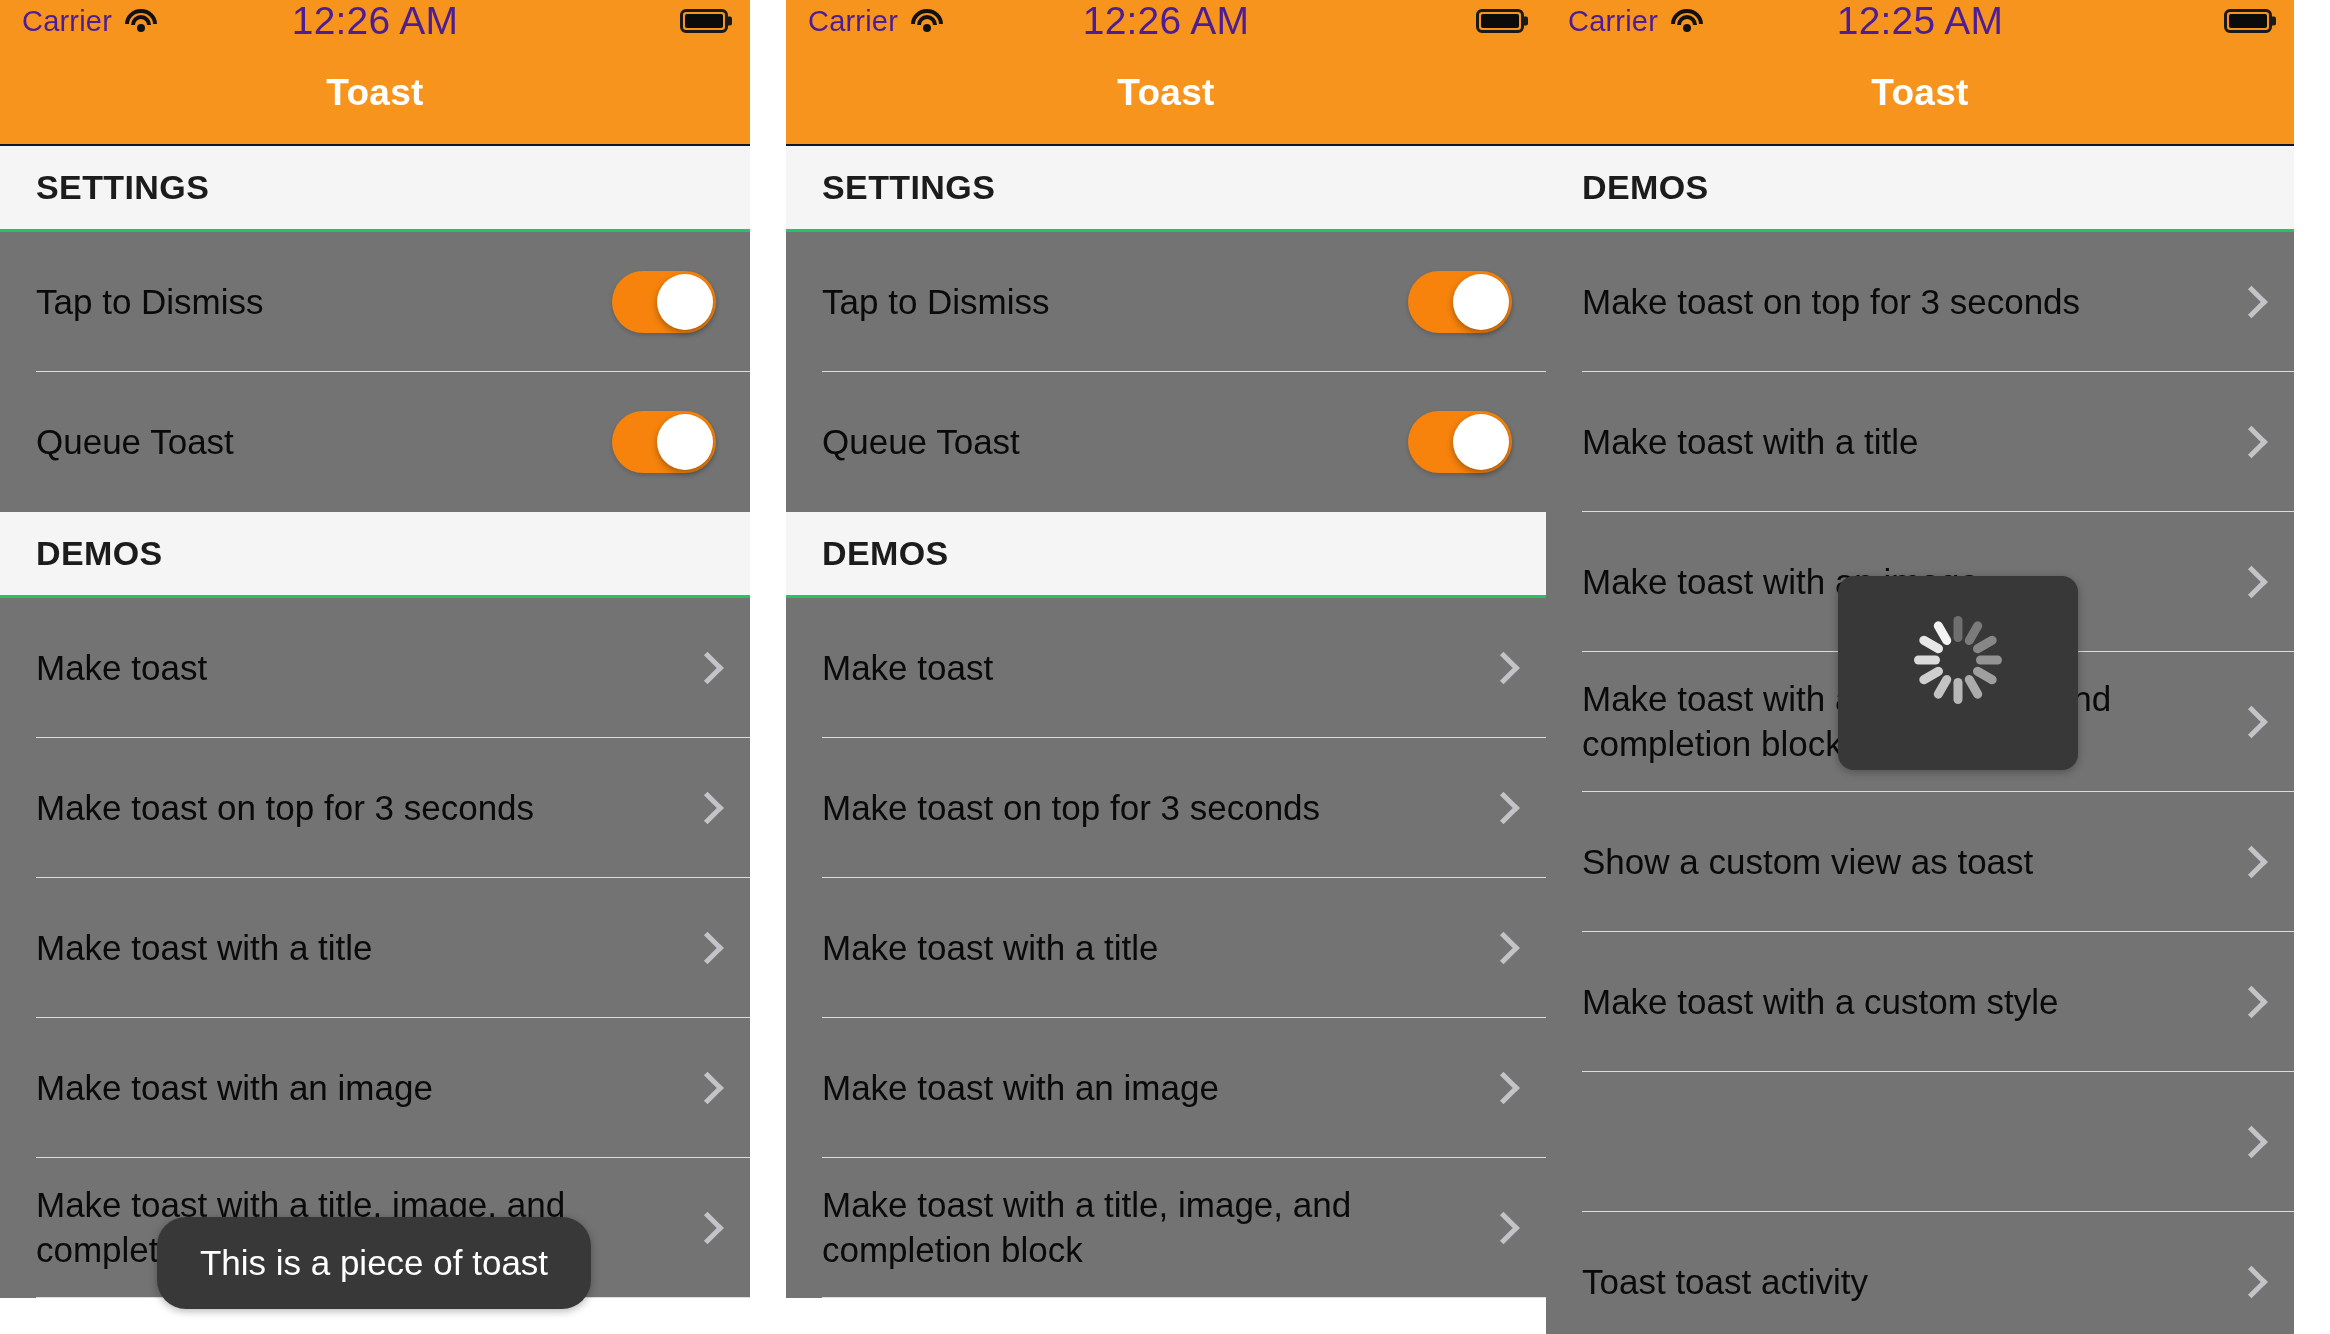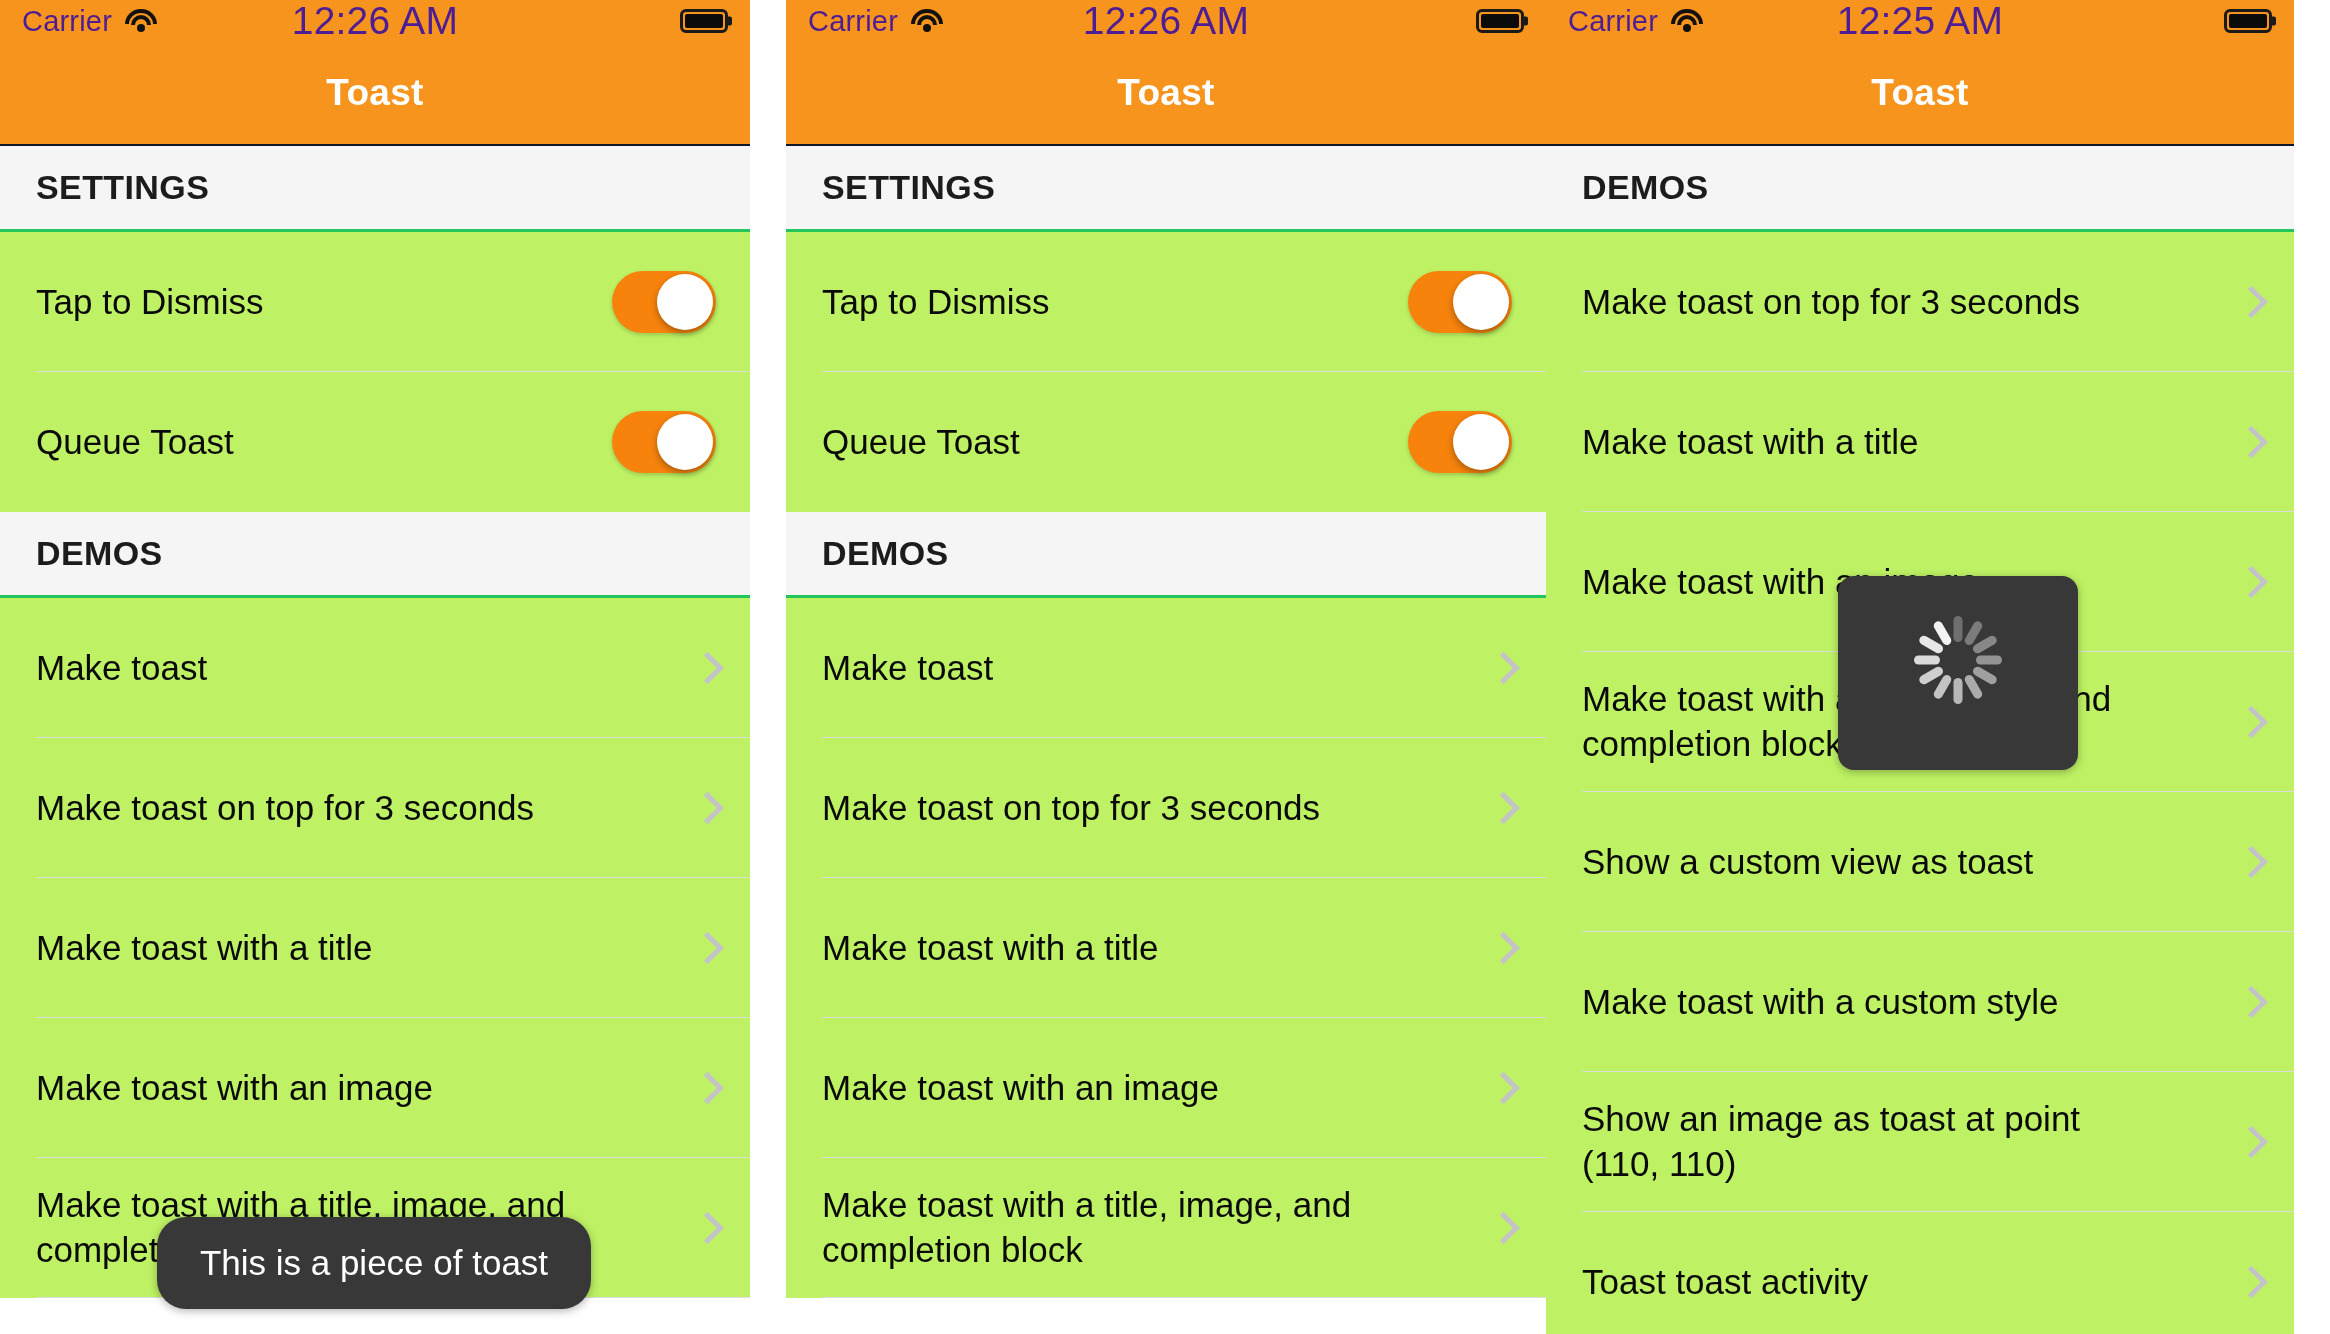--- a/index.html
+++ b/index.html
@@ -92,21 +92,21 @@
     padding-left: 36px;
     font-size: 34px; font-weight: 700; color: #1c1c1c;
     letter-spacing: .4px;
     border-bottom: 3px solid #22c55e;
   }
   .row {
     position: relative;
     min-height: 140px;
     display: flex; align-items: center;
     padding: 0 34px 0 36px;
-    background: #bef264;
+    background: #737373;
   }
   .row.sep::after {
     content: ""; position: absolute; left: 36px; right: 0; bottom: 0;
     height: 1px; background: #dcdcdc;
   }
   .row .label {
     font-size: 35px; color: #0a0a0a; line-height: 1.28;
     max-width: 560px;
   }
   .row .spacer { flex: 1 1 auto; }
@@ -370,21 +370,20 @@
         <span class="label">Show a custom view as toast</span>
         <span class="spacer"></span>
           <span class="chevron"></span>
       </div>
       <div class="row sep">
         <span class="label">Make toast with a custom style</span>
         <span class="spacer"></span>
           <span class="chevron"></span>
       </div>
       <div class="row sep">
-        <span class="label">Show an image as toast at point (110, 110)</span>
         <span class="spacer"></span>
           <span class="chevron"></span>
       </div>
       <div class="row sep">
         <span class="label">Toast toast activity</span>
         <span class="spacer"></span>
           <span class="chevron"></span>
       </div>
     </div>
   </div>

